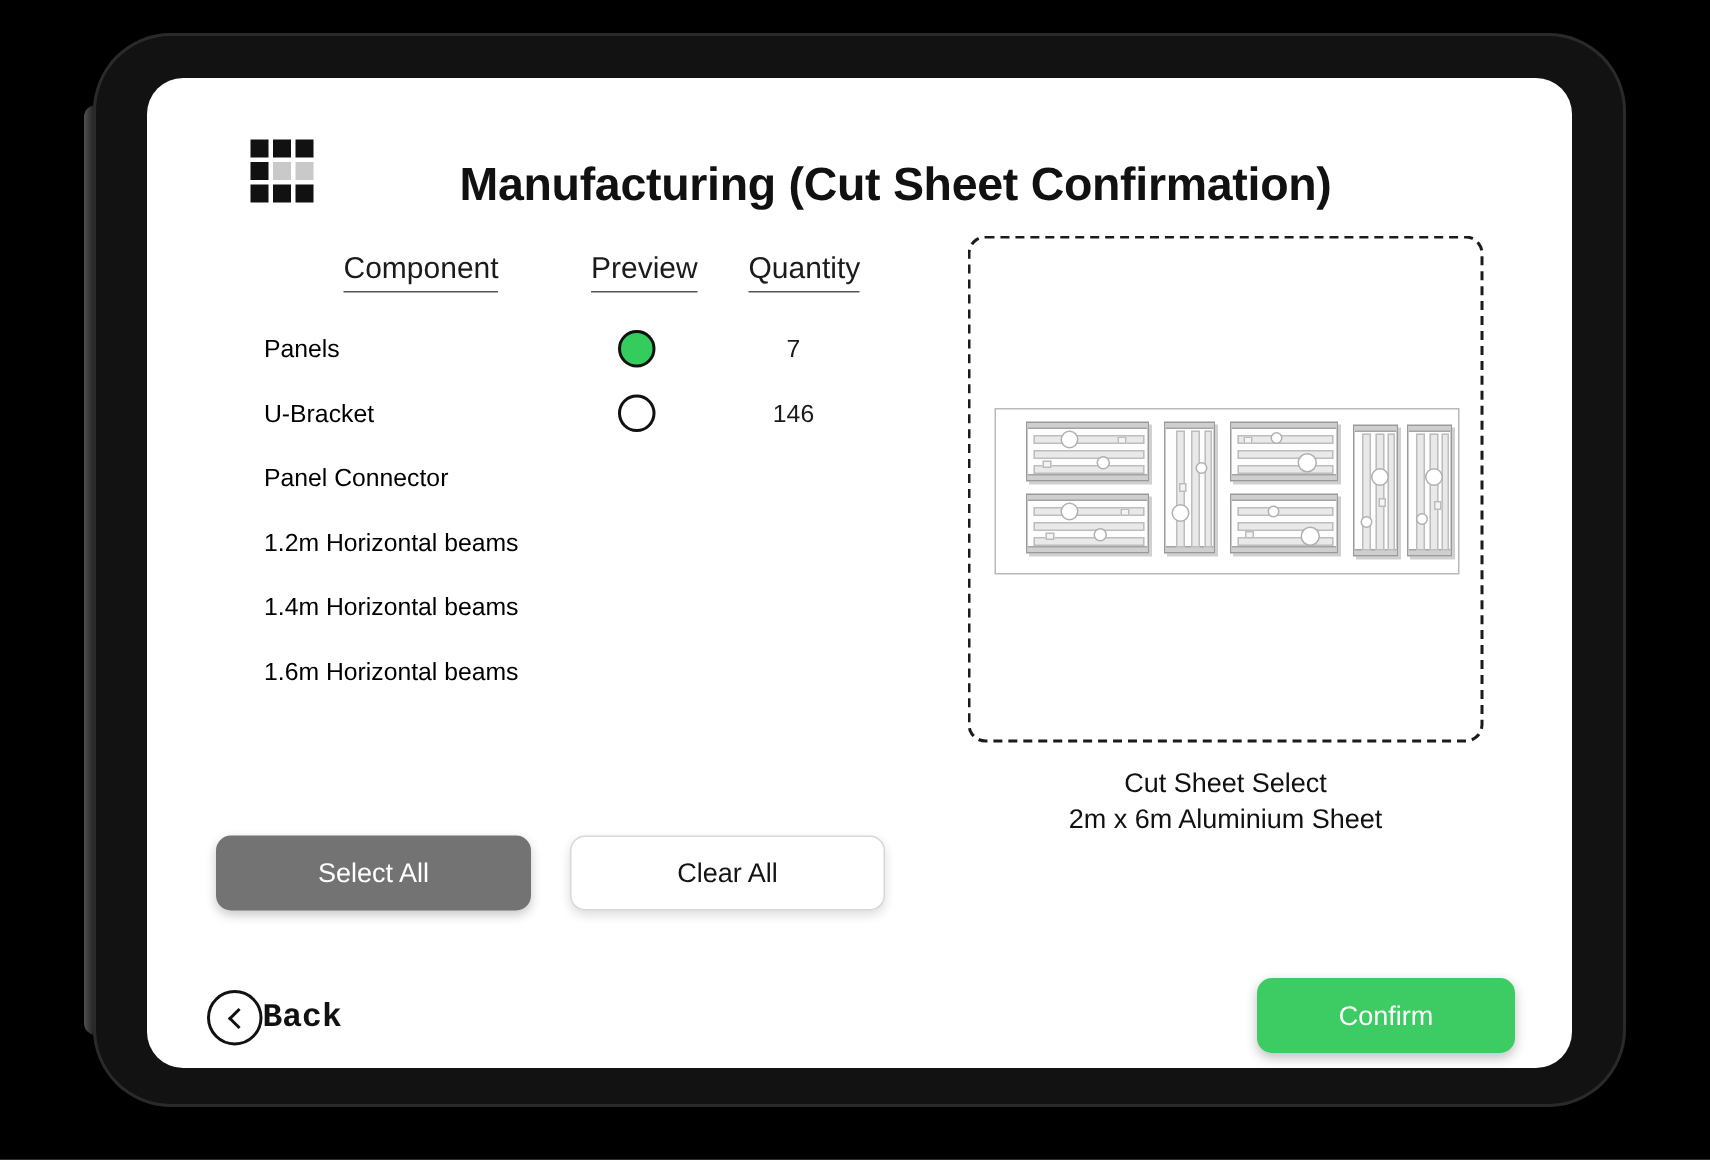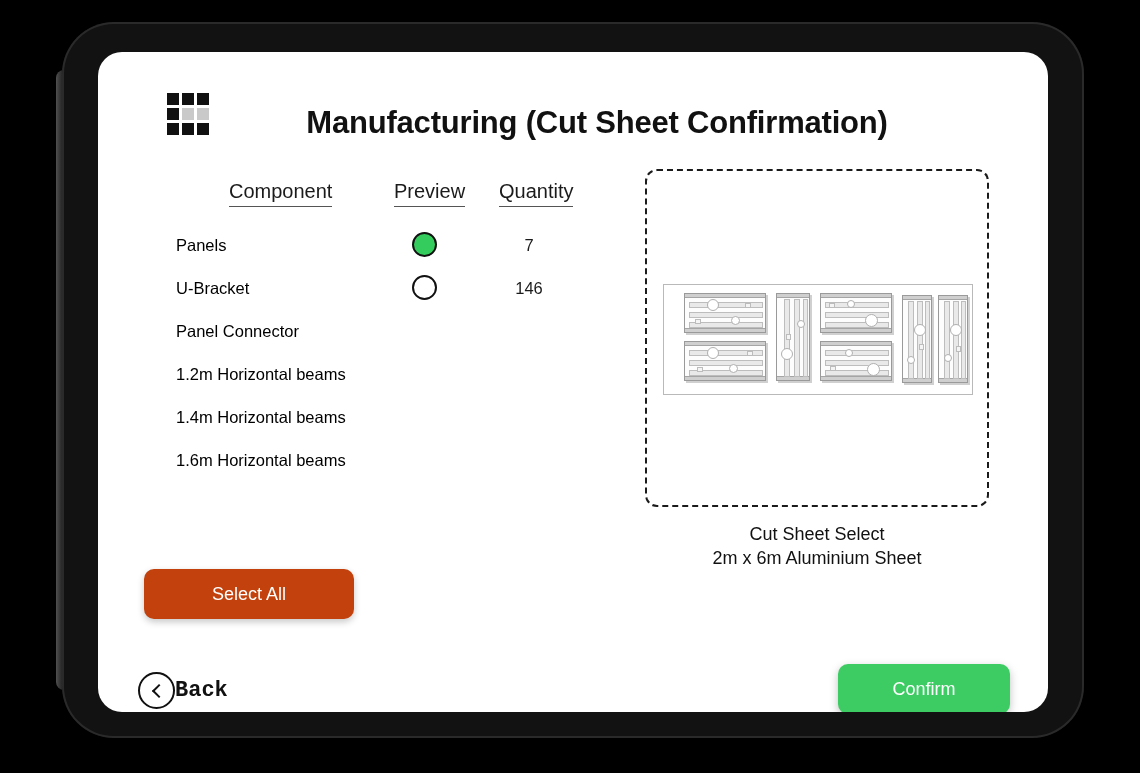--- a/index.html
+++ b/index.html
@@ -107,21 +107,21 @@
     font-size: 31px;
     font-weight: 600;
     color: #111111;
     letter-spacing: -0.2px;
     padding-left: 20px;
   }
 
   
   .content {
     position: absolute;
-    left: 0; top: 104px;
+    left: 0; top: 92px;
     width: 950px;
     height: 568px;
   }
 
   
   .table-col {
     position: absolute;
     left: 46px;
     top: 24px;
     width: 450px;
@@ -191,21 +191,21 @@
     border-radius: 10px;
     font-size: 18px;
     display: flex;
     align-items: center;
     justify-content: center;
     cursor: pointer;
     user-select: none;
   }
   .btn-select-all {
     width: 210px; height: 50px;
-    background: #c2410c;
+    background: #737373;
     color: #ffffff;
     border: none;
     box-shadow: 0 3px 7px rgba(0,0,0,0.22);
   }
   .btn-clear-all {
     width: 210px; height: 50px;
     background: #ffffff;
     color: #141414;
     border: 1.4px solid #d8d8d8;
     box-shadow: 0 3px 7px rgba(0,0,0,0.14);
@@ -405,20 +405,21 @@
           <div class="row">
             <div class="cell-name">1.6m Horizontal beams</div>
           </div>
 
 
         </div>
       </div>
 
       <div class="btn-row">
         <div class="btn btn-select-all">Select All</div>
+        <div class="btn btn-clear-all">Clear All</div>
       </div>
 
       <div class="preview-col">
         <div class="dashed-box">
           <div class="sheet">
             <div class="nest">
 
               <div class="part" style="left:20px; top:8px; width:82px; height:40px;">
                 <div class="cap top"></div>
                 <div class="cap bot"></div>

